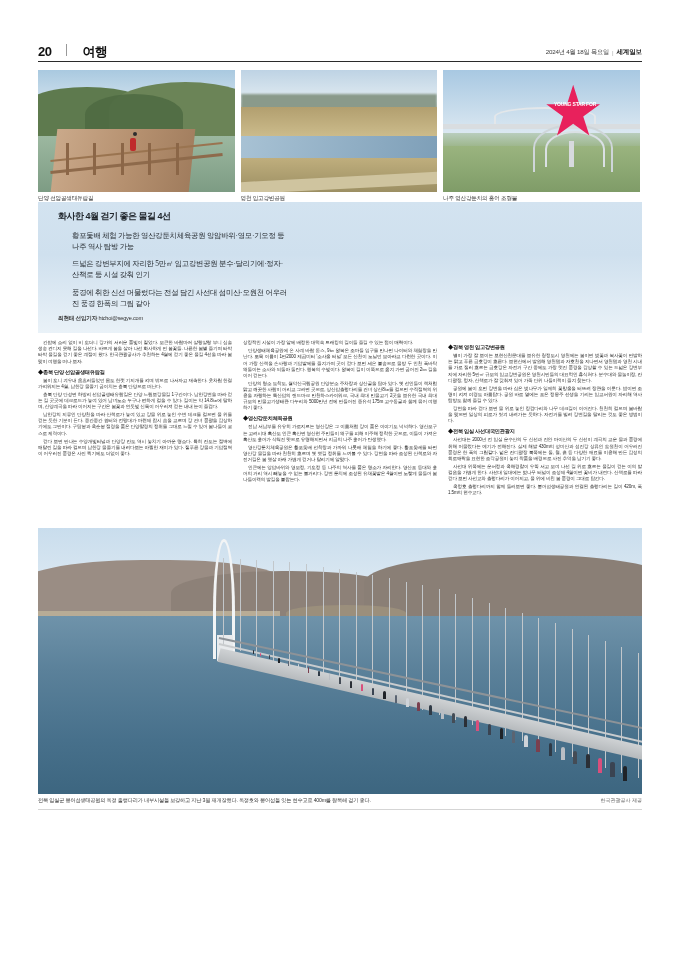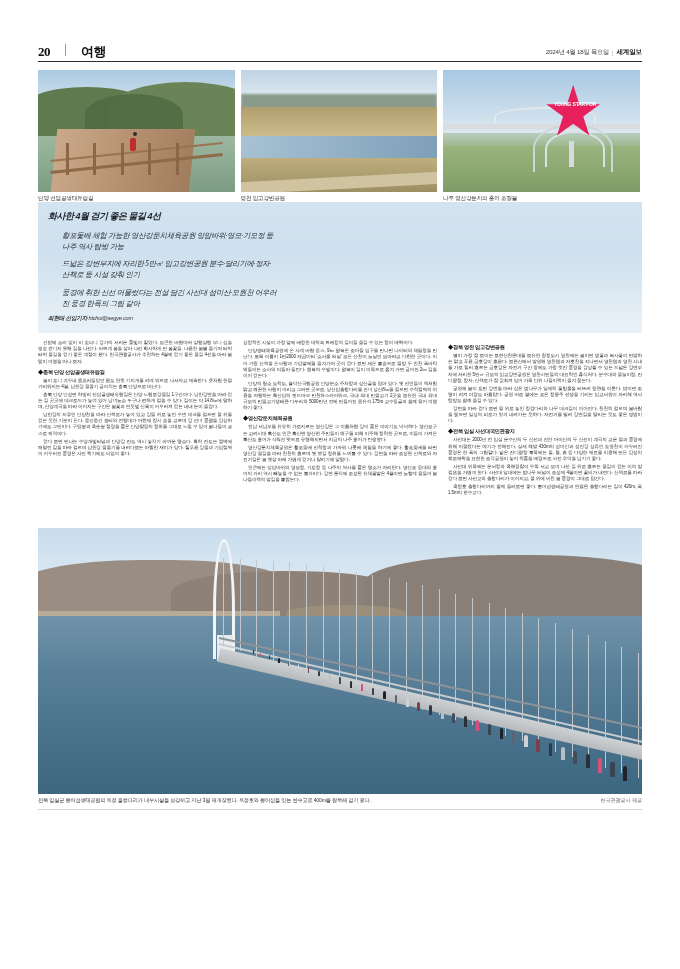--- a/index.html
+++ b/index.html
@@ -23,21 +23,21 @@
     width:604px; height:895px;
   }
 
   
   .masthead {
     display:flex; align-items:flex-end; justify-content:space-between;
     border-bottom:1.6px solid #2b2b2b;
     padding-bottom:3px;
     height:22px;
   }
-  .mast-left { display:flex; align-items:baseline; gap:15px;font-family:Liberation Serif, serif; }
+  .mast-left { display:flex; align-items:baseline; gap:15px; }
   .page-num {
     font-size:13px; font-weight:bold; letter-spacing:-0.5px; color:#111;
     line-height:1;
   }
   .mast-div { width:1px; height:12px; background:#999; display:inline-block; }
   .section-name {
     font-size:13px; font-weight:bold; letter-spacing:-0.6px; color:#111;
     line-height:1;
   }
   .mast-right {
@@ -142,21 +142,21 @@
     font-family:"Liberation Serif", serif;
     font-size:23px; font-weight:bold; color:#20262c;
     letter-spacing:-0.6px;
   }
 
   
   .intro-band {
     background:linear-gradient(#d3e3f0 0%, #cfe0ee 40%, #eaf2f8 100%);
     padding:8px 0 10px 0;
   }
-  .intro-inner { width:230px; margin-left:10px;font-style:italic; }
+  .intro-inner { width:230px; margin-left:20px; }
   .intro-title {
     font-size:9px; font-weight:bold; color:#20262c; letter-spacing:-0.5px;
     margin-bottom:7px;
   }
   .intro-p {
     font-family:"Liberation Serif", serif;
     font-size:7.4px; line-height:1.52; color:#23282d;
     letter-spacing:-0.25px; margin:0 0 6px 14px;
   }
   .byline {

